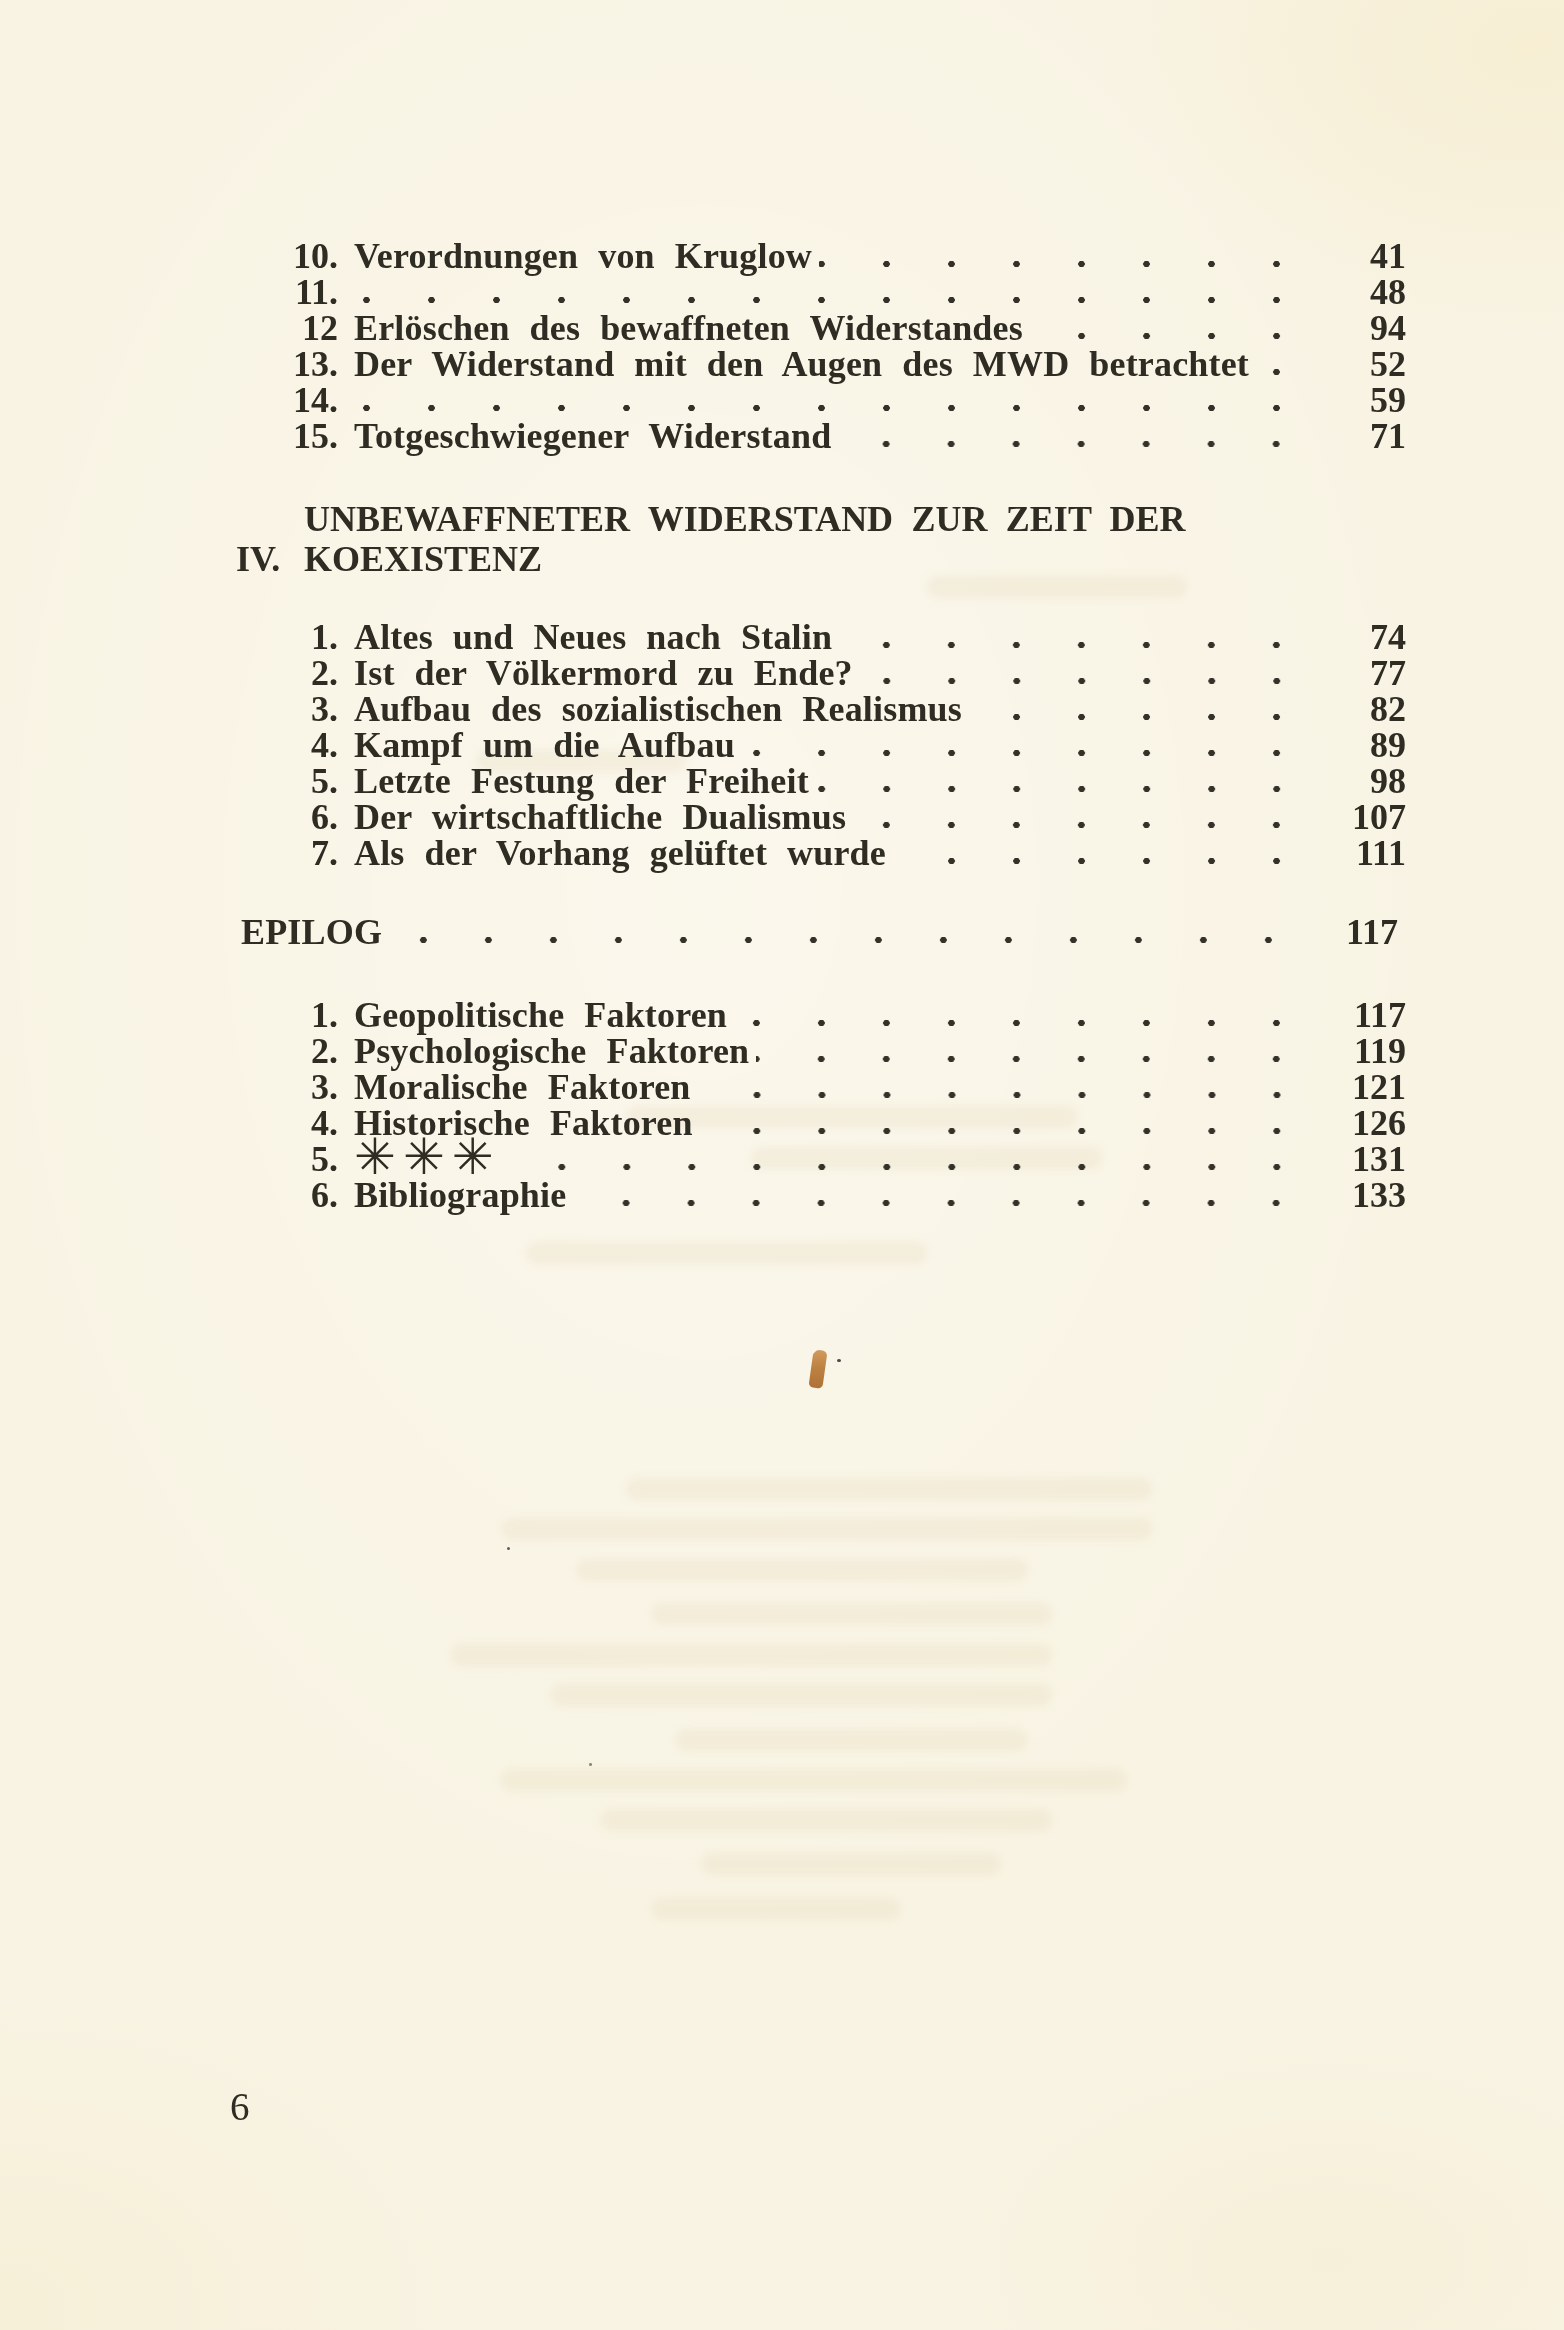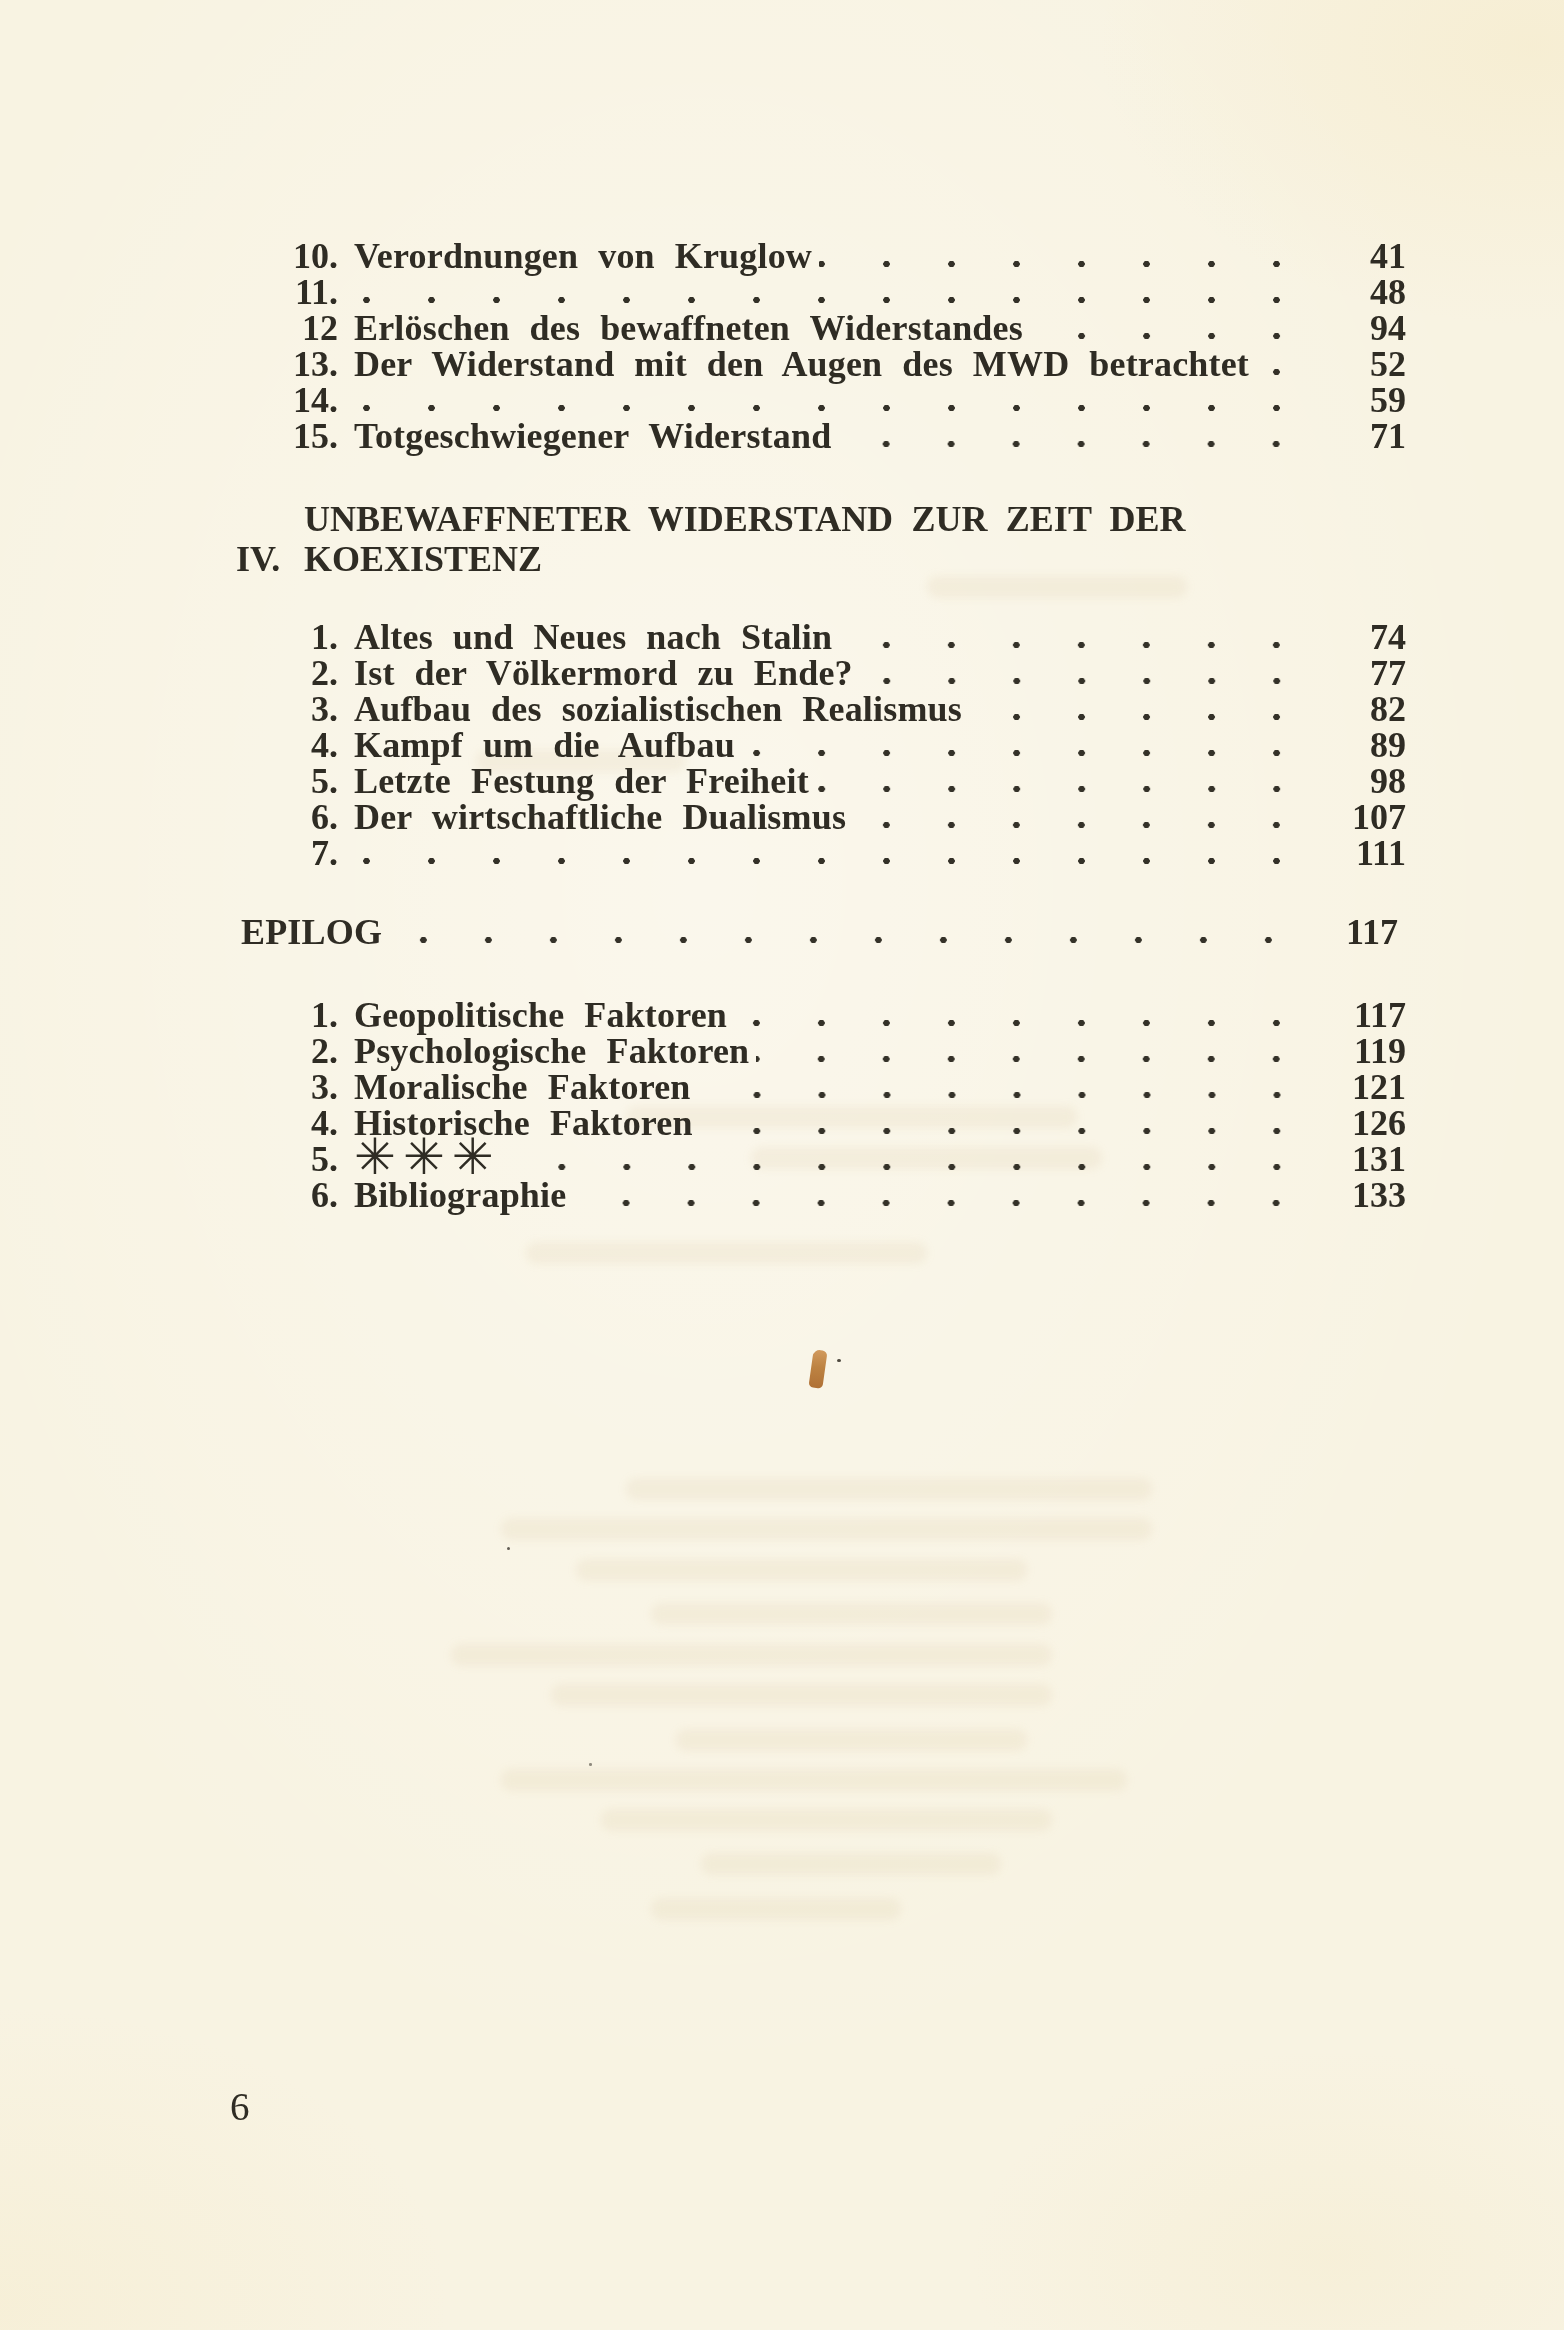--- a/index.html
+++ b/index.html
@@ -161,20 +161,21 @@
       <span class="pagenum">98</span>
     </div>
     <div class="row">
       <span class="num">6.</span>
       <span class="title">Der wirtschaftliche Dualismus</span>
       <span class="leader"></span>
       <span class="pagenum">107</span>
     </div>
     <div class="row">
       <span class="num">7.</span>
+      <span class="title">Als der Vorhang gelüftet wurde</span>
       <span class="leader"></span>
       <span class="pagenum">111</span>
     </div>
   </div>
 
 <div class="row epilog-row">
   <span class="title label">EPILOG</span>
   <span class="leader"></span>
   <span class="pagenum">117</span>
 </div>

